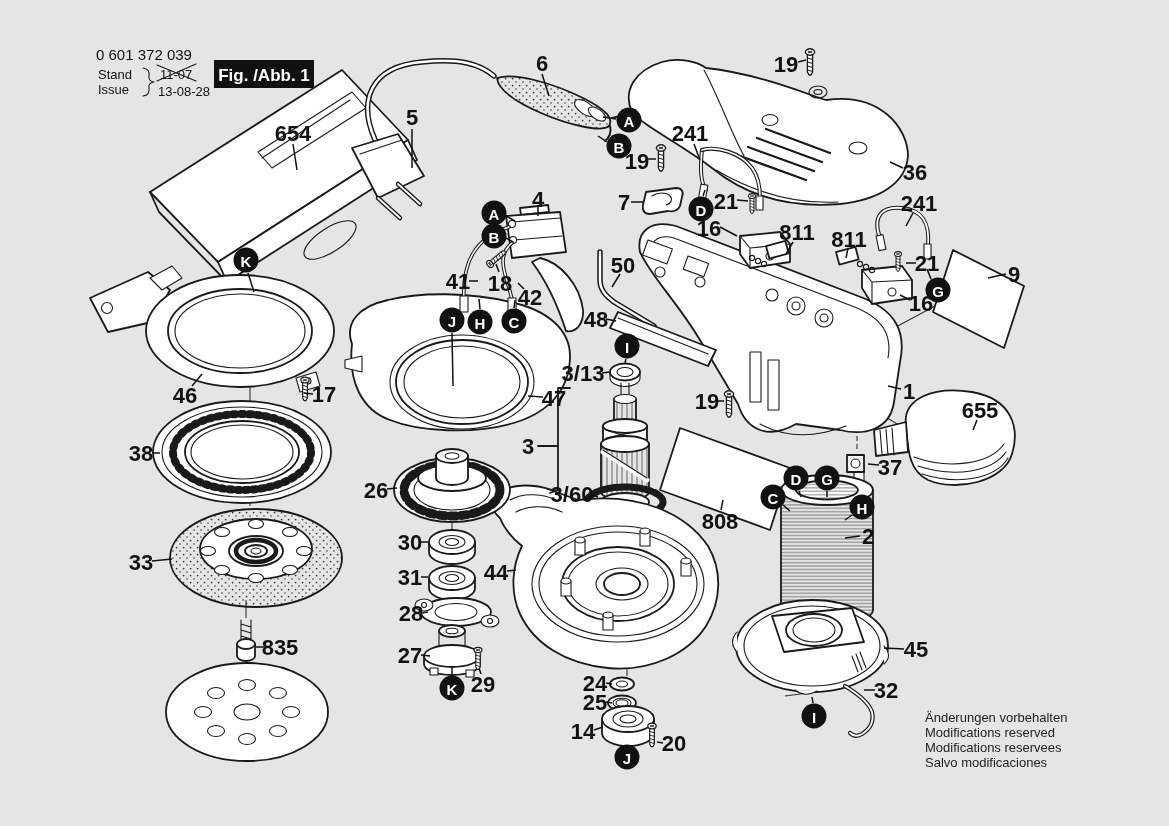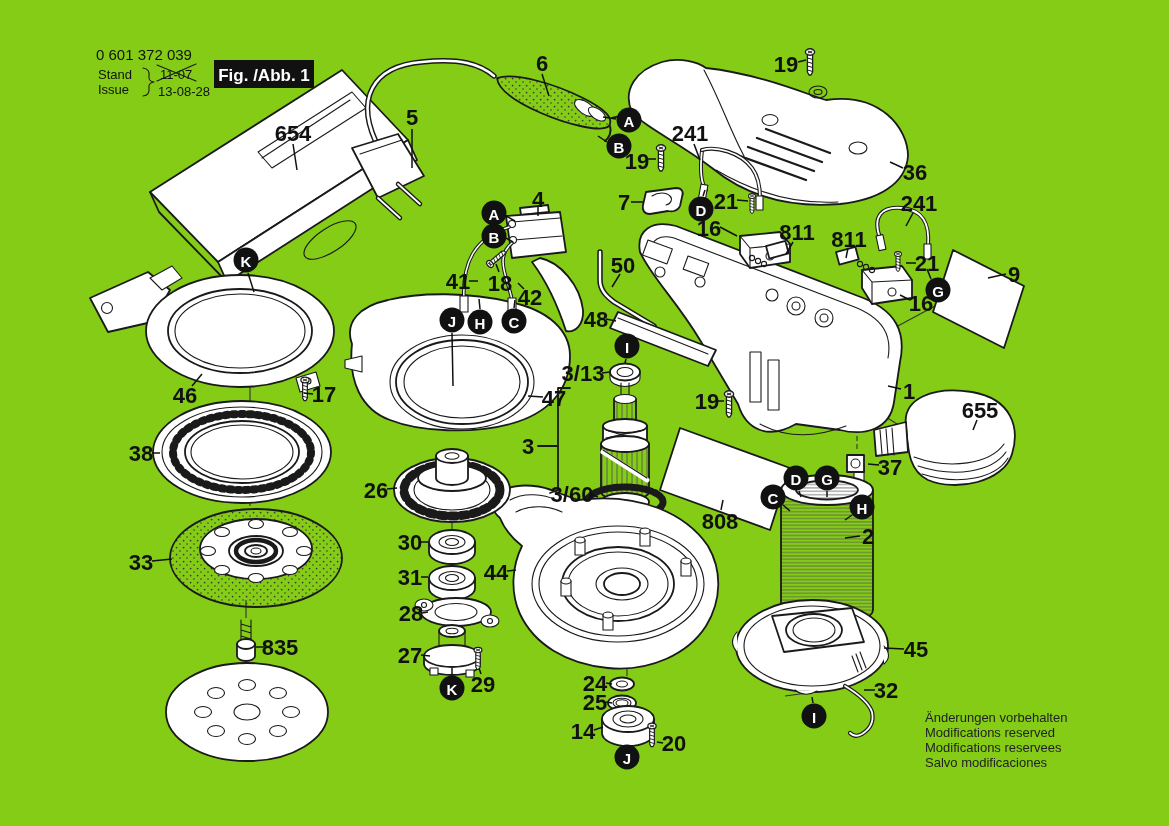--- a/index.html
+++ b/index.html
@@ -1,16 +1,16 @@
 <!DOCTYPE html>
 <html><head>
 <meta charset="utf-8">
 <style>
   html,body{margin:0;padding:0;background:#fff;}
-  #page{position:relative;width:1169px;height:826px;background:#84cc16;overflow:hidden;
+  #page{position:relative;width:1169px;height:826px;background:#e5e5e5;overflow:hidden;
         font-family:"Liberation Sans",sans-serif;}
   svg{position:absolute;left:0;top:0;}
   .part{stroke:#1a1a1a;fill:none;stroke-width:1.8;stroke-linejoin:round;stroke-linecap:round;}
   .wf{fill:#ffffff;}
   .thin{stroke-width:1.1;}
   .plabel{font:bold 22px "Liberation Sans",sans-serif;fill:#111;text-anchor:middle;dominant-baseline:central;}
   .small-note{font:13px "Liberation Sans",sans-serif;fill:#222;}
   .leader{stroke:#111;stroke-width:1.5;fill:none;}
   .cdot{fill:#111;stroke:none;}
   .clabel{font:bold 15px "Liberation Sans",sans-serif;fill:#fff;text-anchor:middle;dominant-baseline:central;}

